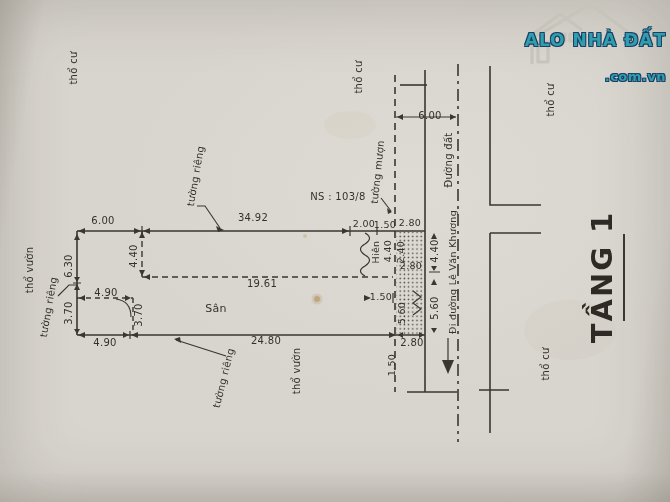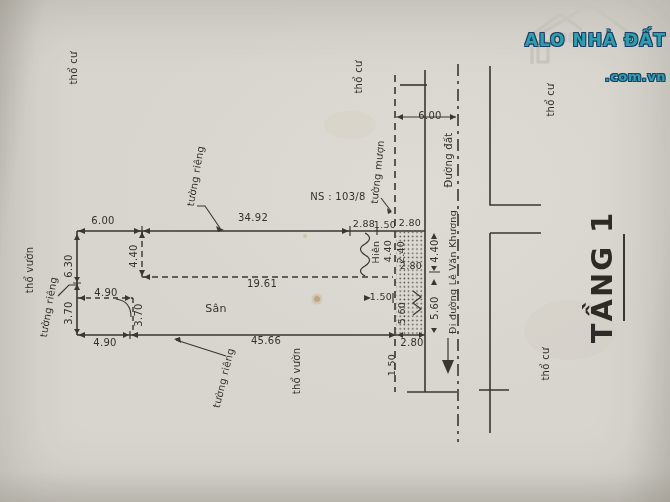--- a/index.html
+++ b/index.html
@@ -157,24 +157,24 @@
   <span class="lbl" style="left:105px;top:343px">4.90</span>
   <span class="lbl" style="left:103px;top:221px">6.00</span>
   <span class="lbl" style="left:253px;top:218px">34.92</span>
   <span class="lbl d80" style="left:196px;top:176px">tường riêng</span>
   <span class="lbl" style="left:338px;top:197px">NS : 103/8</span>
   <span class="lbl v" style="left:134px;top:256px">4.40</span>
   <span class="lbl" style="left:262px;top:284px">19.61</span>
   <span class="lbl s11" style="left:216px;top:308px">Sân</span>
   <span class="lbl v" style="left:297px;top:371px">thổ vườn</span>
   <span class="lbl d76" style="left:224px;top:378px">tường riêng</span>
-  <span class="lbl" style="left:266px;top:341px">45.66</span>
+  <span class="lbl" style="left:266px;top:341px">24.80</span>
   <span class="lbl v" style="left:359px;top:77px">thổ cư</span>
   <span class="lbl d84" style="left:378px;top:172px">tường mượn</span>
-  <span class="lbl s9" style="left:364px;top:224px">2.88</span>
+  <span class="lbl s9" style="left:364px;top:224px">2.00</span>
   <span class="lbl s9" style="left:385px;top:225px">1.50</span>
   <span class="lbl s9" style="left:410px;top:223px">2.80</span>
   <span class="lbl v s9" style="left:376px;top:252px">Hiên</span>
   <span class="lbl v s9" style="left:388px;top:251px">4.40</span>
   <span class="lbl v s9" style="left:401px;top:252px">2.40</span>
   <span class="lbl s9" style="left:411px;top:266px">2.80</span>
   <span class="lbl s9" style="left:381px;top:297px">1.50</span>
   <span class="lbl v s9" style="left:402px;top:313px">5.60</span>
   <span class="lbl" style="left:412px;top:343px">2.80</span>
   <span class="lbl v s9" style="left:392px;top:365px">1.50</span>

